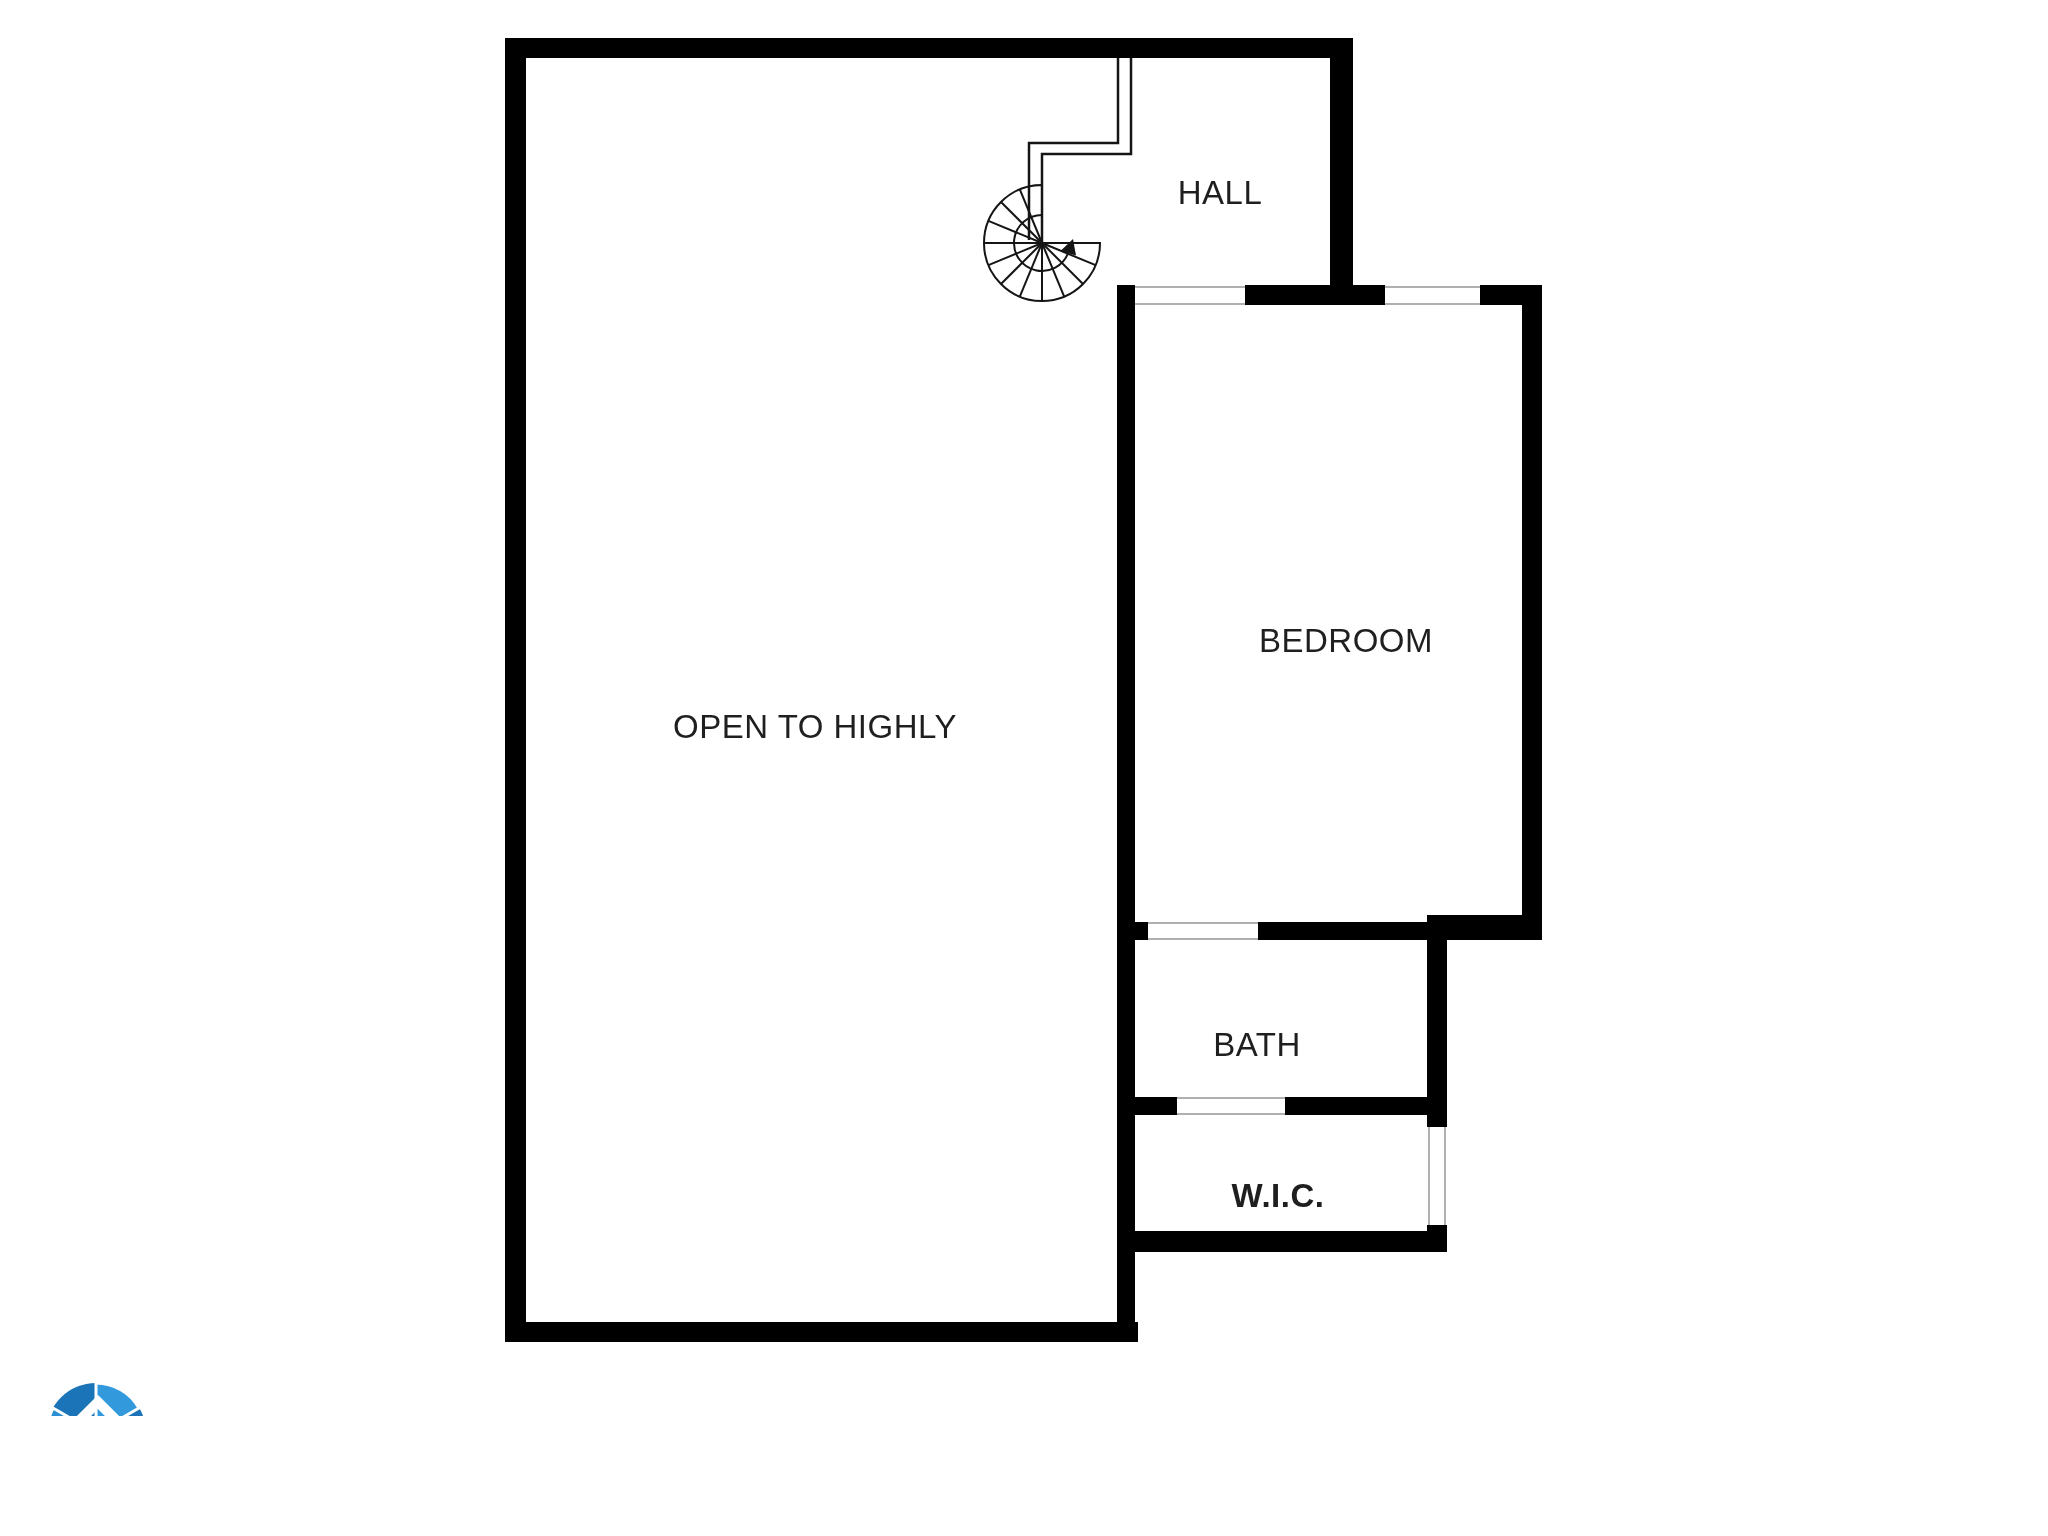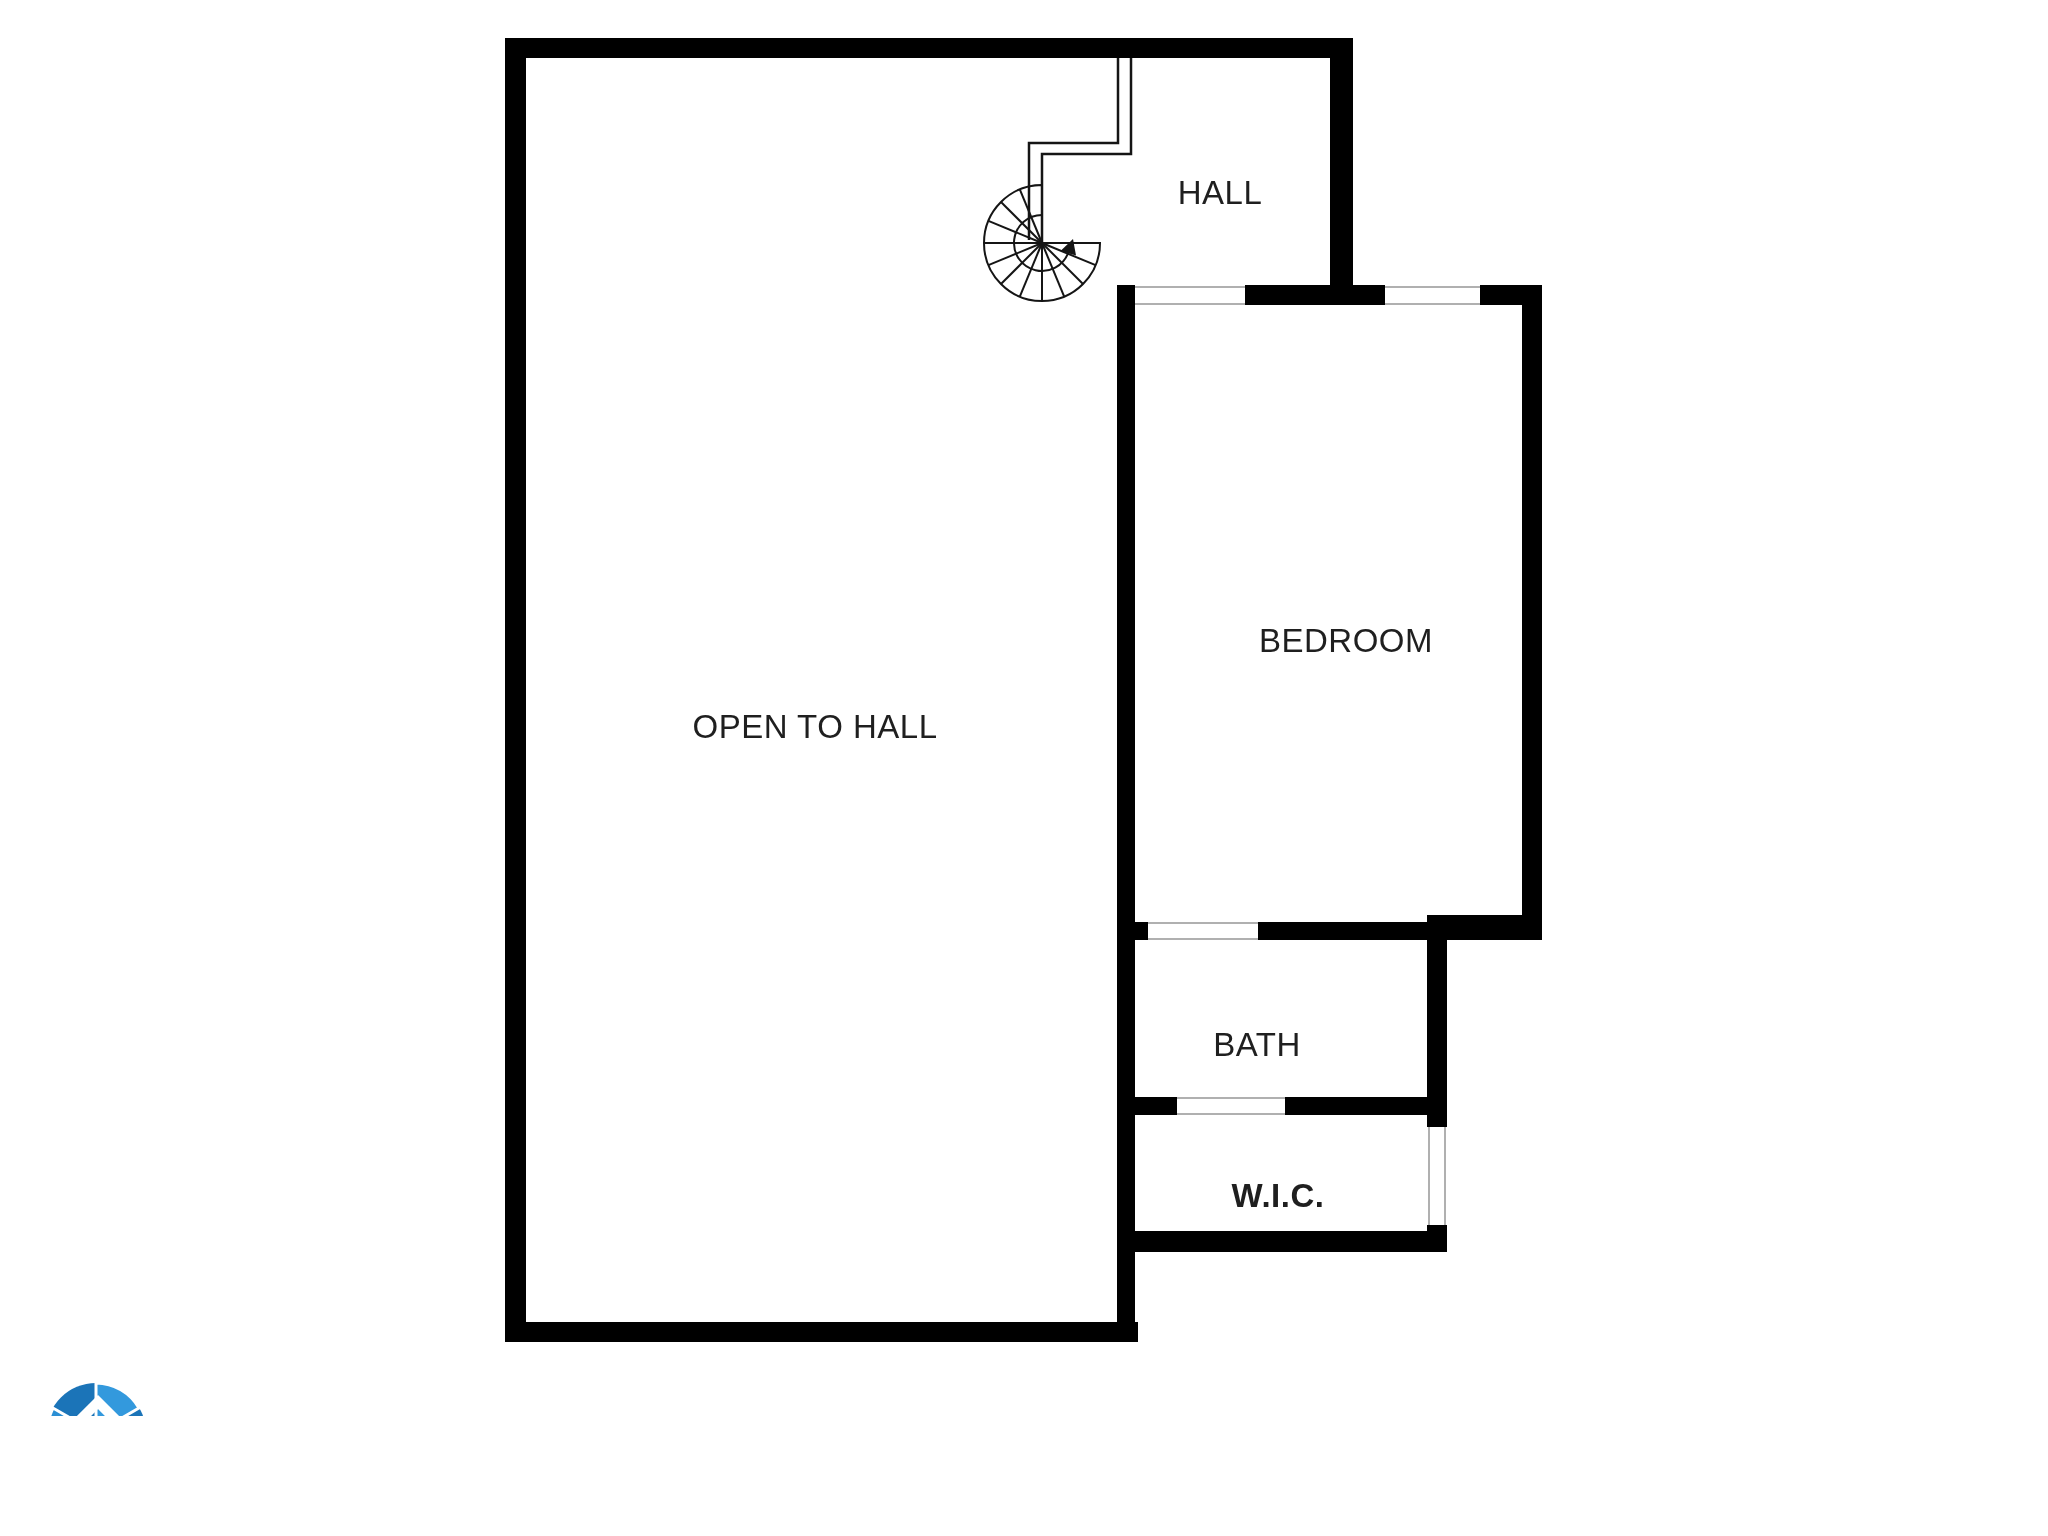--- a/index.html
+++ b/index.html
@@ -159,21 +159,21 @@
         <rect x="85" y="1431" width="9" height="9"></rect>
         <rect x="99" y="1431" width="9" height="9"></rect>
         <rect x="85" y="1445" width="9" height="9"></rect>
         <rect x="99" y="1445" width="9" height="9"></rect>
       </g>
     </g>
   </svg>
 
   <div class="room-label lbl-hall">HALL</div>
   <div class="room-label lbl-bedroom">BEDROOM</div>
-  <div class="room-label lbl-open">OPEN TO HALL</div>
+  <div class="room-label lbl-open">OPEN TO HIGHLY</div>
   <div class="room-label lbl-bath">BATH</div>
   <div class="room-label lbl-wic">W.I.C.</div>
 
   <div class="logo-wordmark">GEAUX AERIAL</div>
   <div class="logo-tagline">Real Estate Marketing</div>
 
   <div class="watermark">©2026 MLS United LLC</div>
 
 
 </div>

